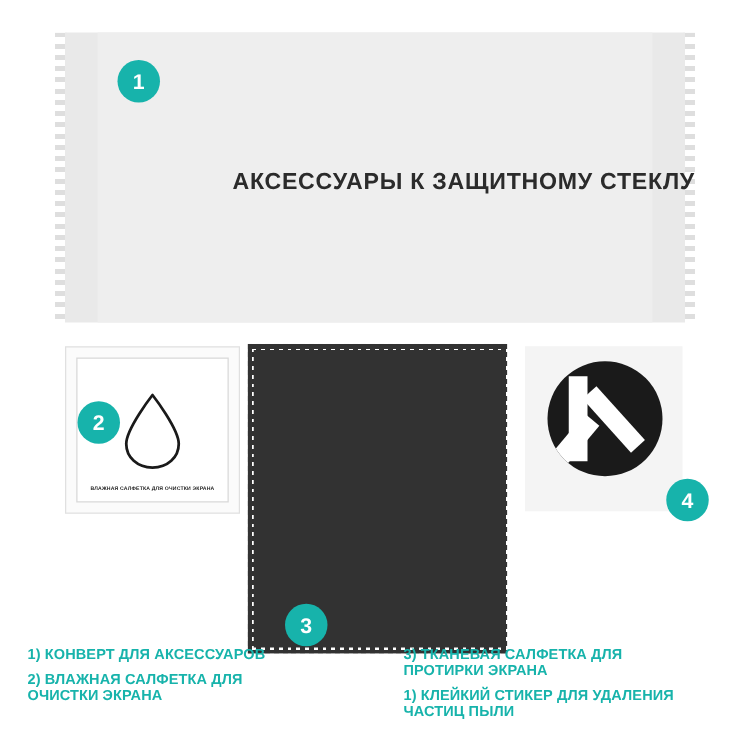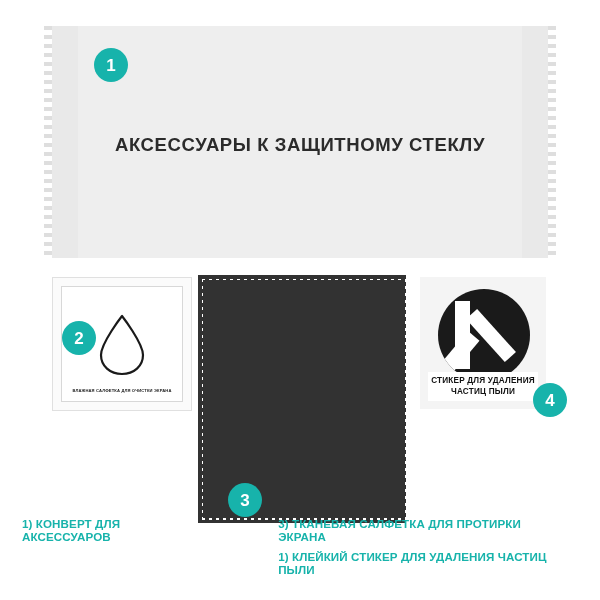--- a/index.html
+++ b/index.html
@@ -79,21 +79,21 @@
     top: 0;
     right: 26px;
     bottom: 0;
     background: #eeeeee;
   }
   #envelope-title {
     position: absolute;
     left: 0;
     right: 0;
     top: 108px;
-    text-align: center;
+    text-align: right;
     font-size: 18.5px;
     font-weight: bold;
     letter-spacing: 0.6px;
     color: #2b2b2b;
   }
   #badge-1 { left: 94px; top: 48px; }
 
   
   #wipe {
     position: absolute;
@@ -266,28 +266,25 @@
 <div id="cloth"></div>
 <div id="cloth-solid"></div>
 <div class="badge" id="badge-3">3</div>
 
 <div id="sticker">
   <div id="sticker-disc">
     <div class="k-stem"></div>
     <div class="k-arm-up"></div>
     <div class="k-arm-dn"></div>
   </div>
-  <div id="sticker-label">
-    <div>СТИКЕР ДЛЯ УДАЛЕНИЯ</div>
-    <div>ЧАСТИЦ ПЫЛИ</div>
-  </div>
 </div>
 <div class="badge" id="badge-4">4</div>
 
 <div id="legend">
   <div class="col left">
     <div>1) КОНВЕРТ ДЛЯ АКСЕССУАРОВ</div>
+    <div>2) ВЛАЖНАЯ САЛФЕТКА ДЛЯ ОЧИСТКИ ЭКРАНА</div>
   </div>
   <div class="col right">
     <div>3) ТКАНЕВАЯ САЛФЕТКА ДЛЯ ПРОТИРКИ ЭКРАНА</div>
     <div>1) КЛЕЙКИЙ СТИКЕР ДЛЯ УДАЛЕНИЯ ЧАСТИЦ ПЫЛИ</div>
   </div>
 </div>
 
 </body></html>

